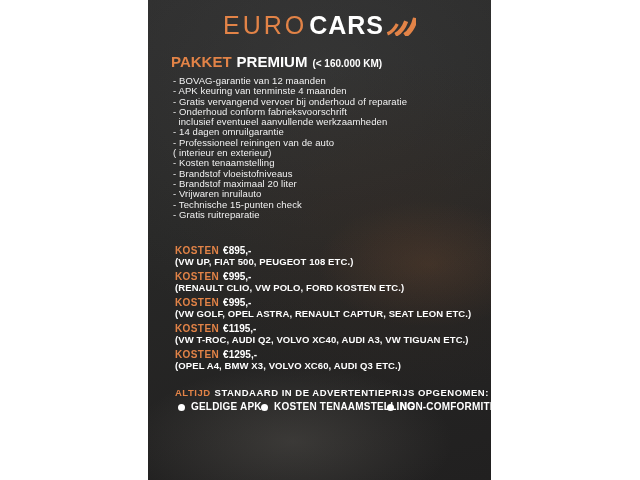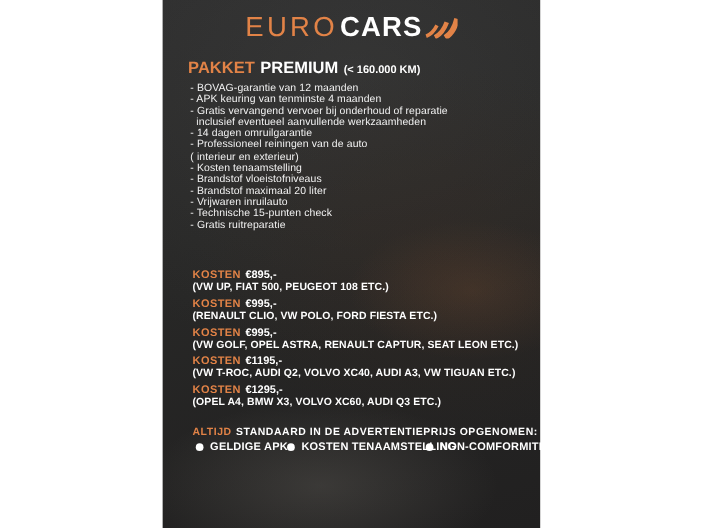--- a/index.html
+++ b/index.html
@@ -88,40 +88,41 @@
   </div>
 
   <div class="title">
     <span class="accent">PAKKET</span><span class="main">PREMIUM</span><span class="suffix">(&lt; 160.000 KM)</span>
   </div>
 
   <div class="features">
     <div class="feature-line">- BOVAG-garantie van 12 maanden</div>
     <div class="feature-line">- APK keuring van tenminste 4 maanden</div>
     <div class="feature-line">- Gratis vervangend vervoer bij onderhoud of reparatie</div>
+    <div class="feature-line">- Onderhoud conform fabrieksvoorschrift</div>
     <div class="feature-line">  inclusief eventueel aanvullende werkzaamheden</div>
     <div class="feature-line">- 14 dagen omruilgarantie</div>
     <div class="feature-line">- Professioneel reiningen van de auto</div>
     <div class="feature-line">( interieur en exterieur)</div>
     <div class="feature-line">- Kosten tenaamstelling</div>
     <div class="feature-line">- Brandstof vloeistofniveaus</div>
     <div class="feature-line">- Brandstof maximaal 20 liter</div>
     <div class="feature-line">- Vrijwaren inruilauto</div>
     <div class="feature-line">- Technische 15-punten check</div>
     <div class="feature-line">- Gratis ruitreparatie</div>
   </div>
 
   <div class="pricing">
     <div class="tier">
       <div class="row1"><span class="label">KOSTEN</span><span class="price">€895,-</span></div>
       <div class="models">(VW UP, FIAT 500, PEUGEOT 108 ETC.)</div>
     </div>
     <div class="tier">
       <div class="row1"><span class="label">KOSTEN</span><span class="price">€995,-</span></div>
-      <div class="models">(RENAULT CLIO, VW POLO, FORD FIESTA ETC.)</div>
+      <div class="models">(RENAULT CLIO, VW POLO, FORD KOSTEN ETC.)</div>
     </div>
     <div class="tier">
       <div class="row1"><span class="label">KOSTEN</span><span class="price">€995,-</span></div>
       <div class="models">(VW GOLF, OPEL ASTRA, RENAULT CAPTUR, SEAT LEON ETC.)</div>
     </div>
     <div class="tier">
       <div class="row1"><span class="label">KOSTEN</span><span class="price">€1195,-</span></div>
       <div class="models">(VW T-ROC, AUDI Q2, VOLVO XC40, AUDI A3, VW TIGUAN ETC.)</div>
     </div>
     <div class="tier">

